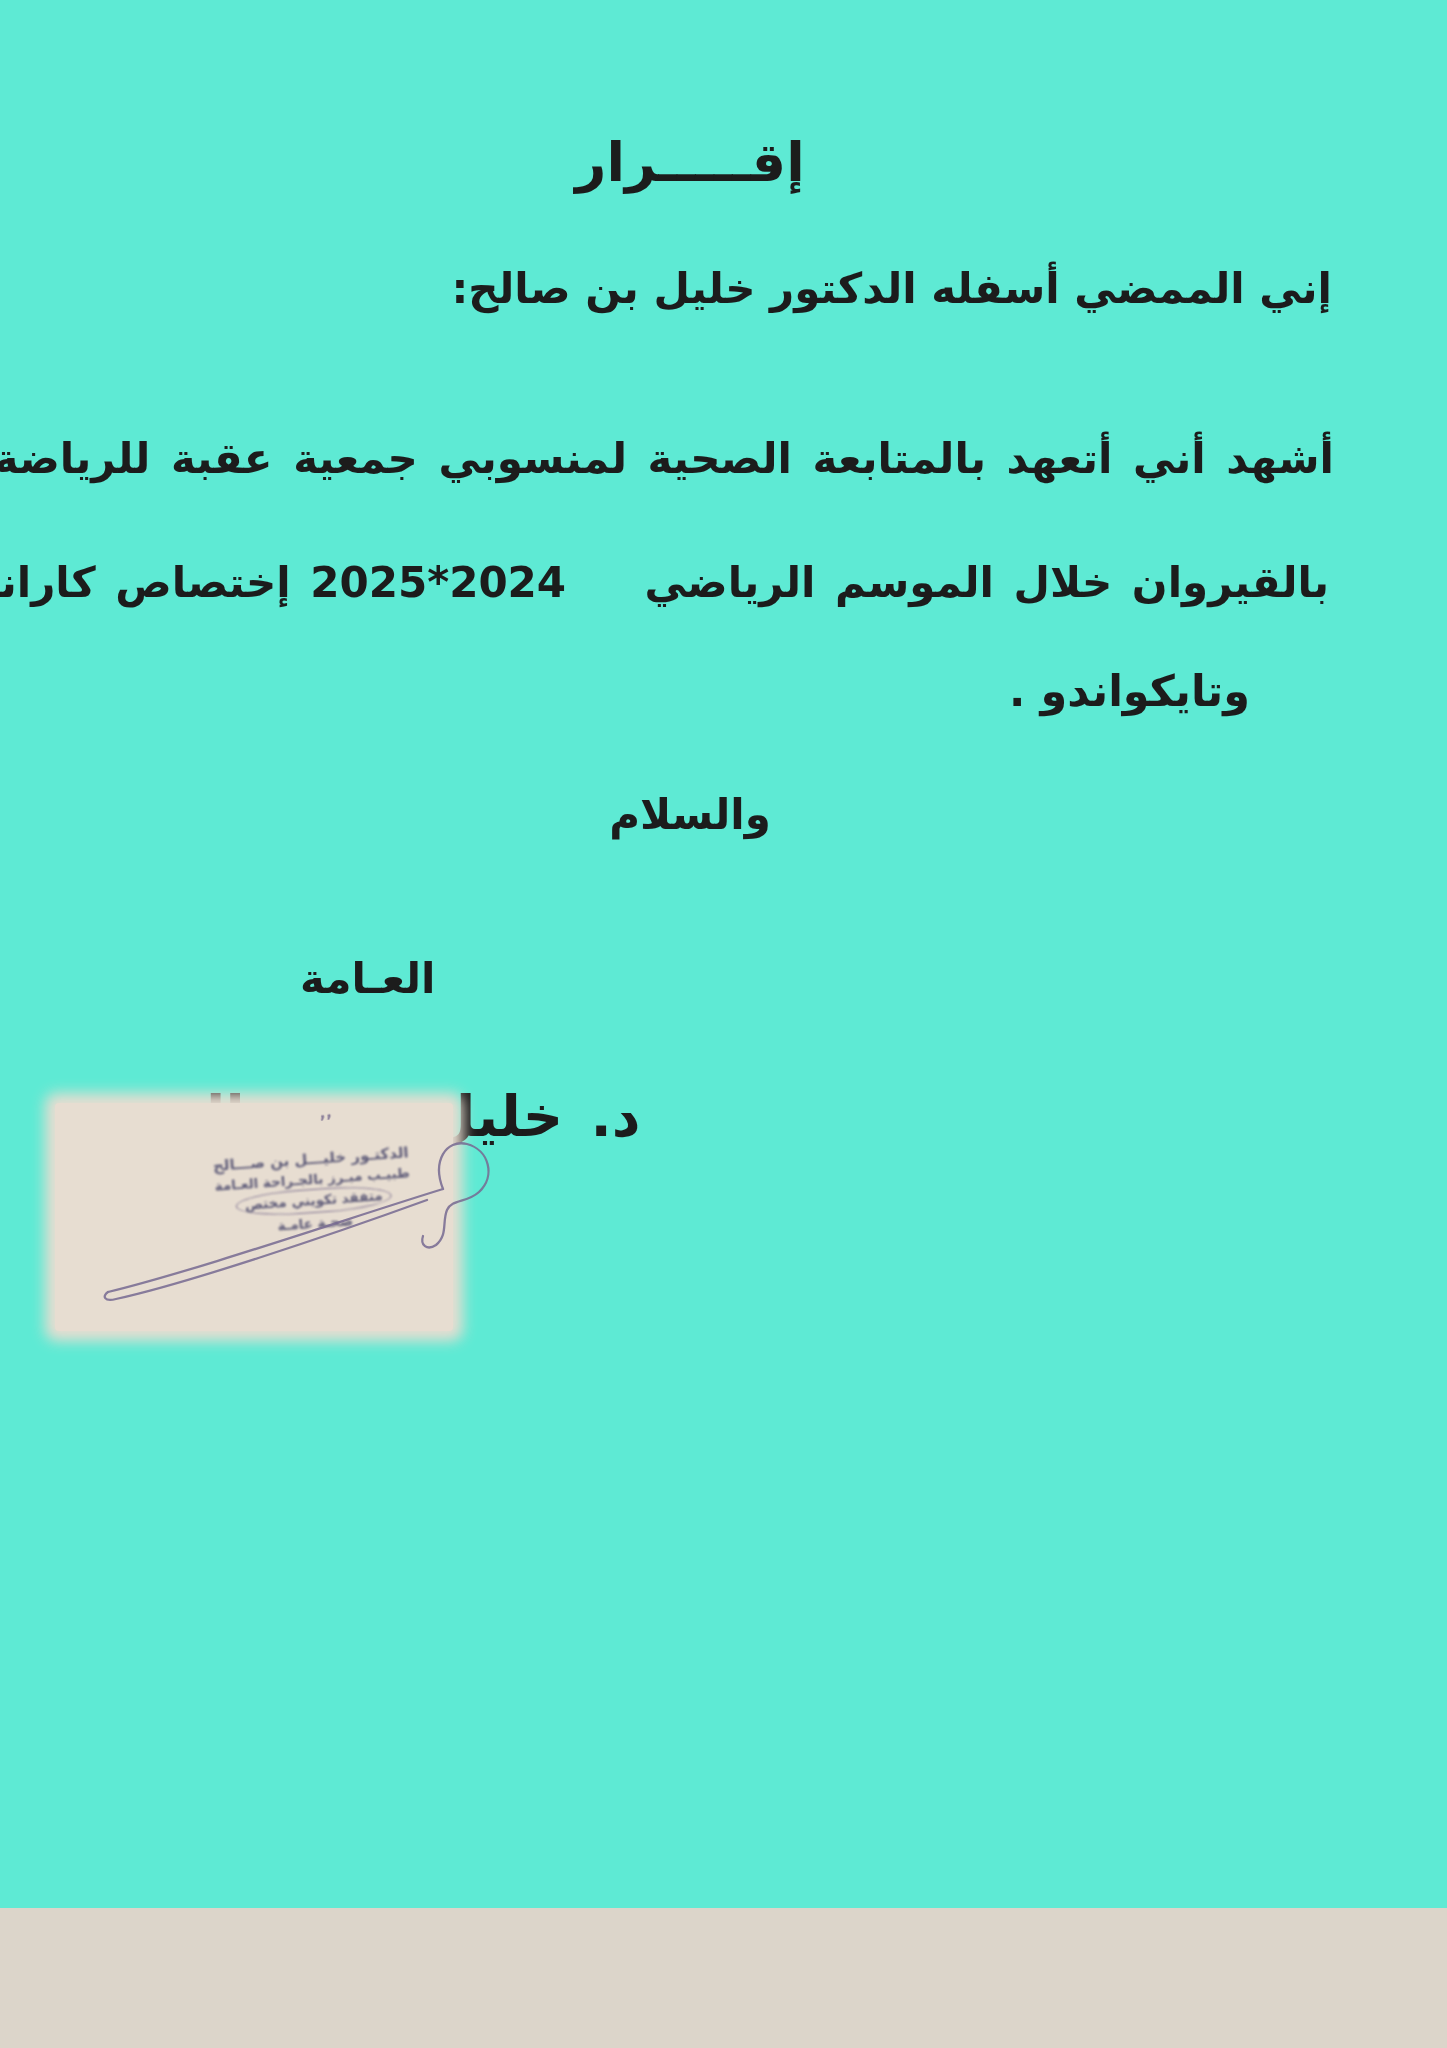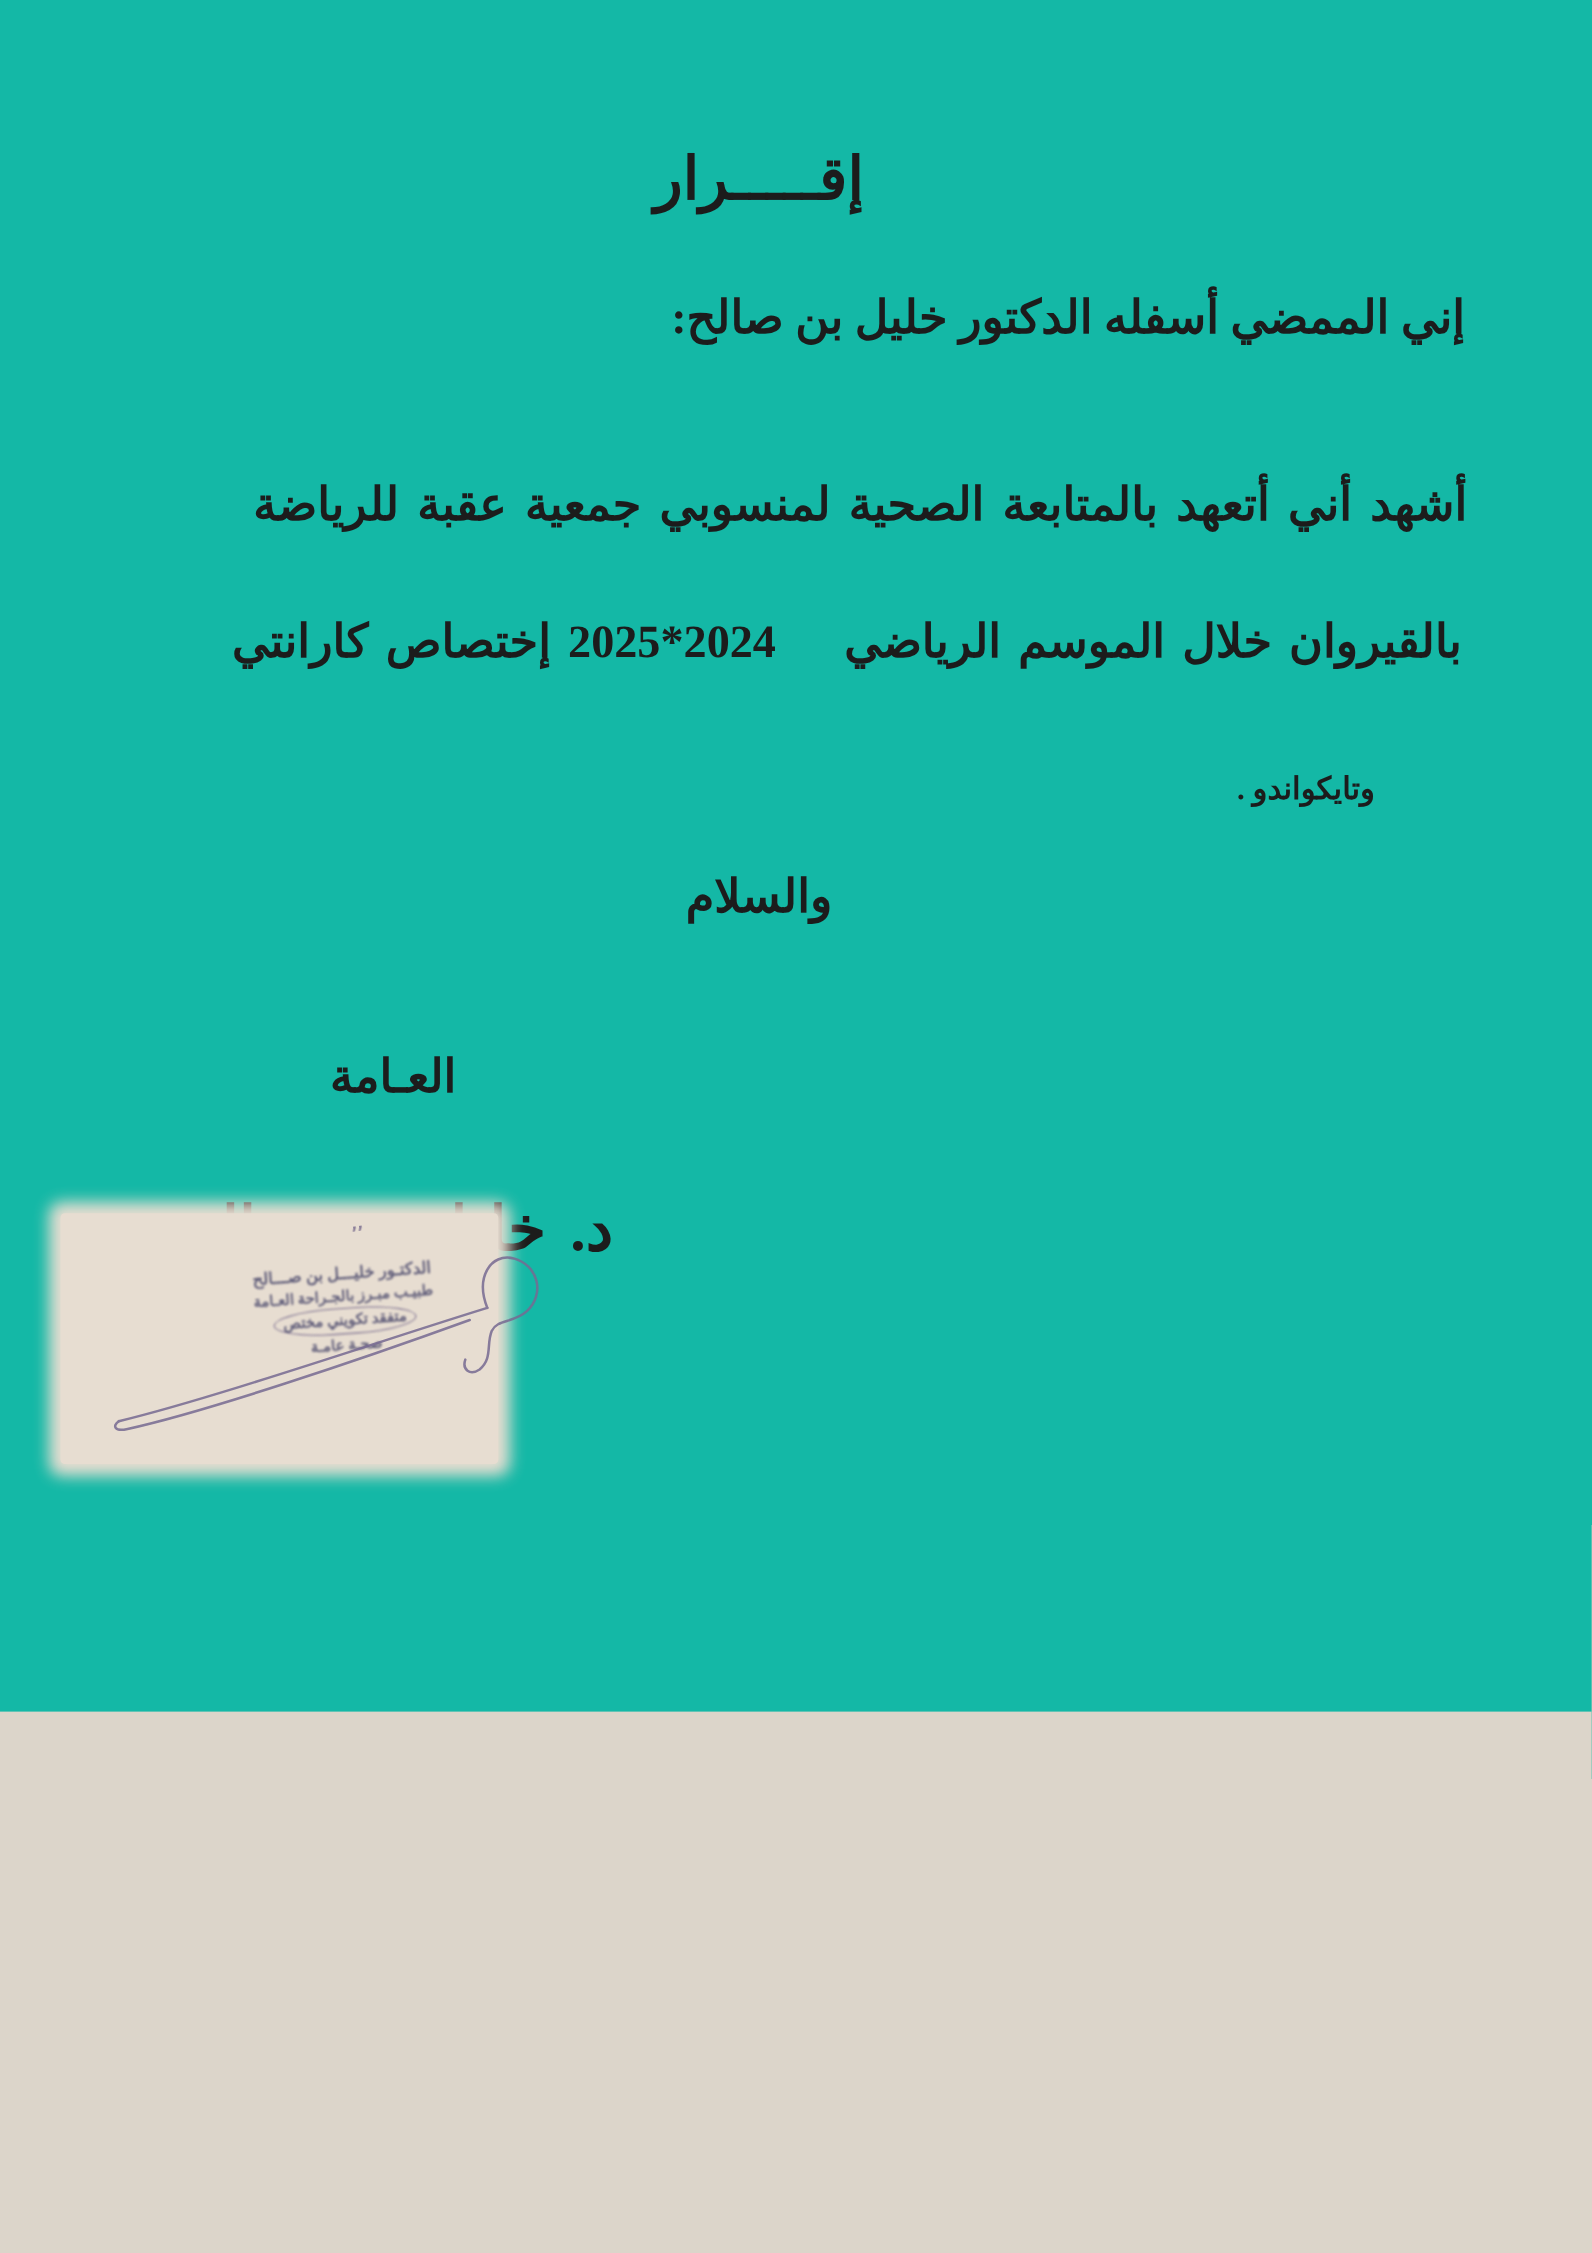--- a/index.html
+++ b/index.html
@@ -5,40 +5,39 @@
   html,body{margin:0;padding:0;}
   body{
     width:1447px;height:2048px;
     background:#dcd5ca;
     font-family:"DejaVu Sans",sans-serif;
     overflow:hidden;
     position:relative;
   }
   .page{
     position:absolute;inset:0;
-    width:1447px;height:1556px;
-    background:#14b8a6;
-    font-family:Liberation Serif, serif;
+    width:1447px;height:1908px;
+    background:#5eead4;
   }
   .txt{
     position:absolute;
     color:#1c1c1c;
     font-weight:bold;
     white-space:pre;
     direction:rtl;
     unicode-bidi:plaintext;
   }
   .title{
     top:95px;left:690px;transform:translateX(-50%);
     font-size:54px;letter-spacing:1px;
   }
   .intro{ top:252px;right:115px;font-size:42px;margin-top:12px; }
   .body1{ top:392px;right:113px;font-size:42px; word-spacing:6px;}
   .body2{ top:516px;right:118px;font-size:42px; word-spacing:5px;}
-  .body3{ top:672px;right:197px;font-size:28px; }
+  .body3{ top:623px;right:197px;font-size:43px; }
   .closing{ top:748px;left:690px;transform:translateX(-50%);font-size:42px; }
   .sig-label{ top:912px;left:300px;font-size:42px;letter-spacing:2px; }
   .sig-name{ top:1028px;left:164px;font-size:56px;word-spacing:8px; }
 
   
   .stamp-area{
     position:absolute;
     left:55px;top:1103px;width:398px;height:228px;
     background:#e7ddd1;
     box-shadow:0 0 14px 10px #e7ddd1;

